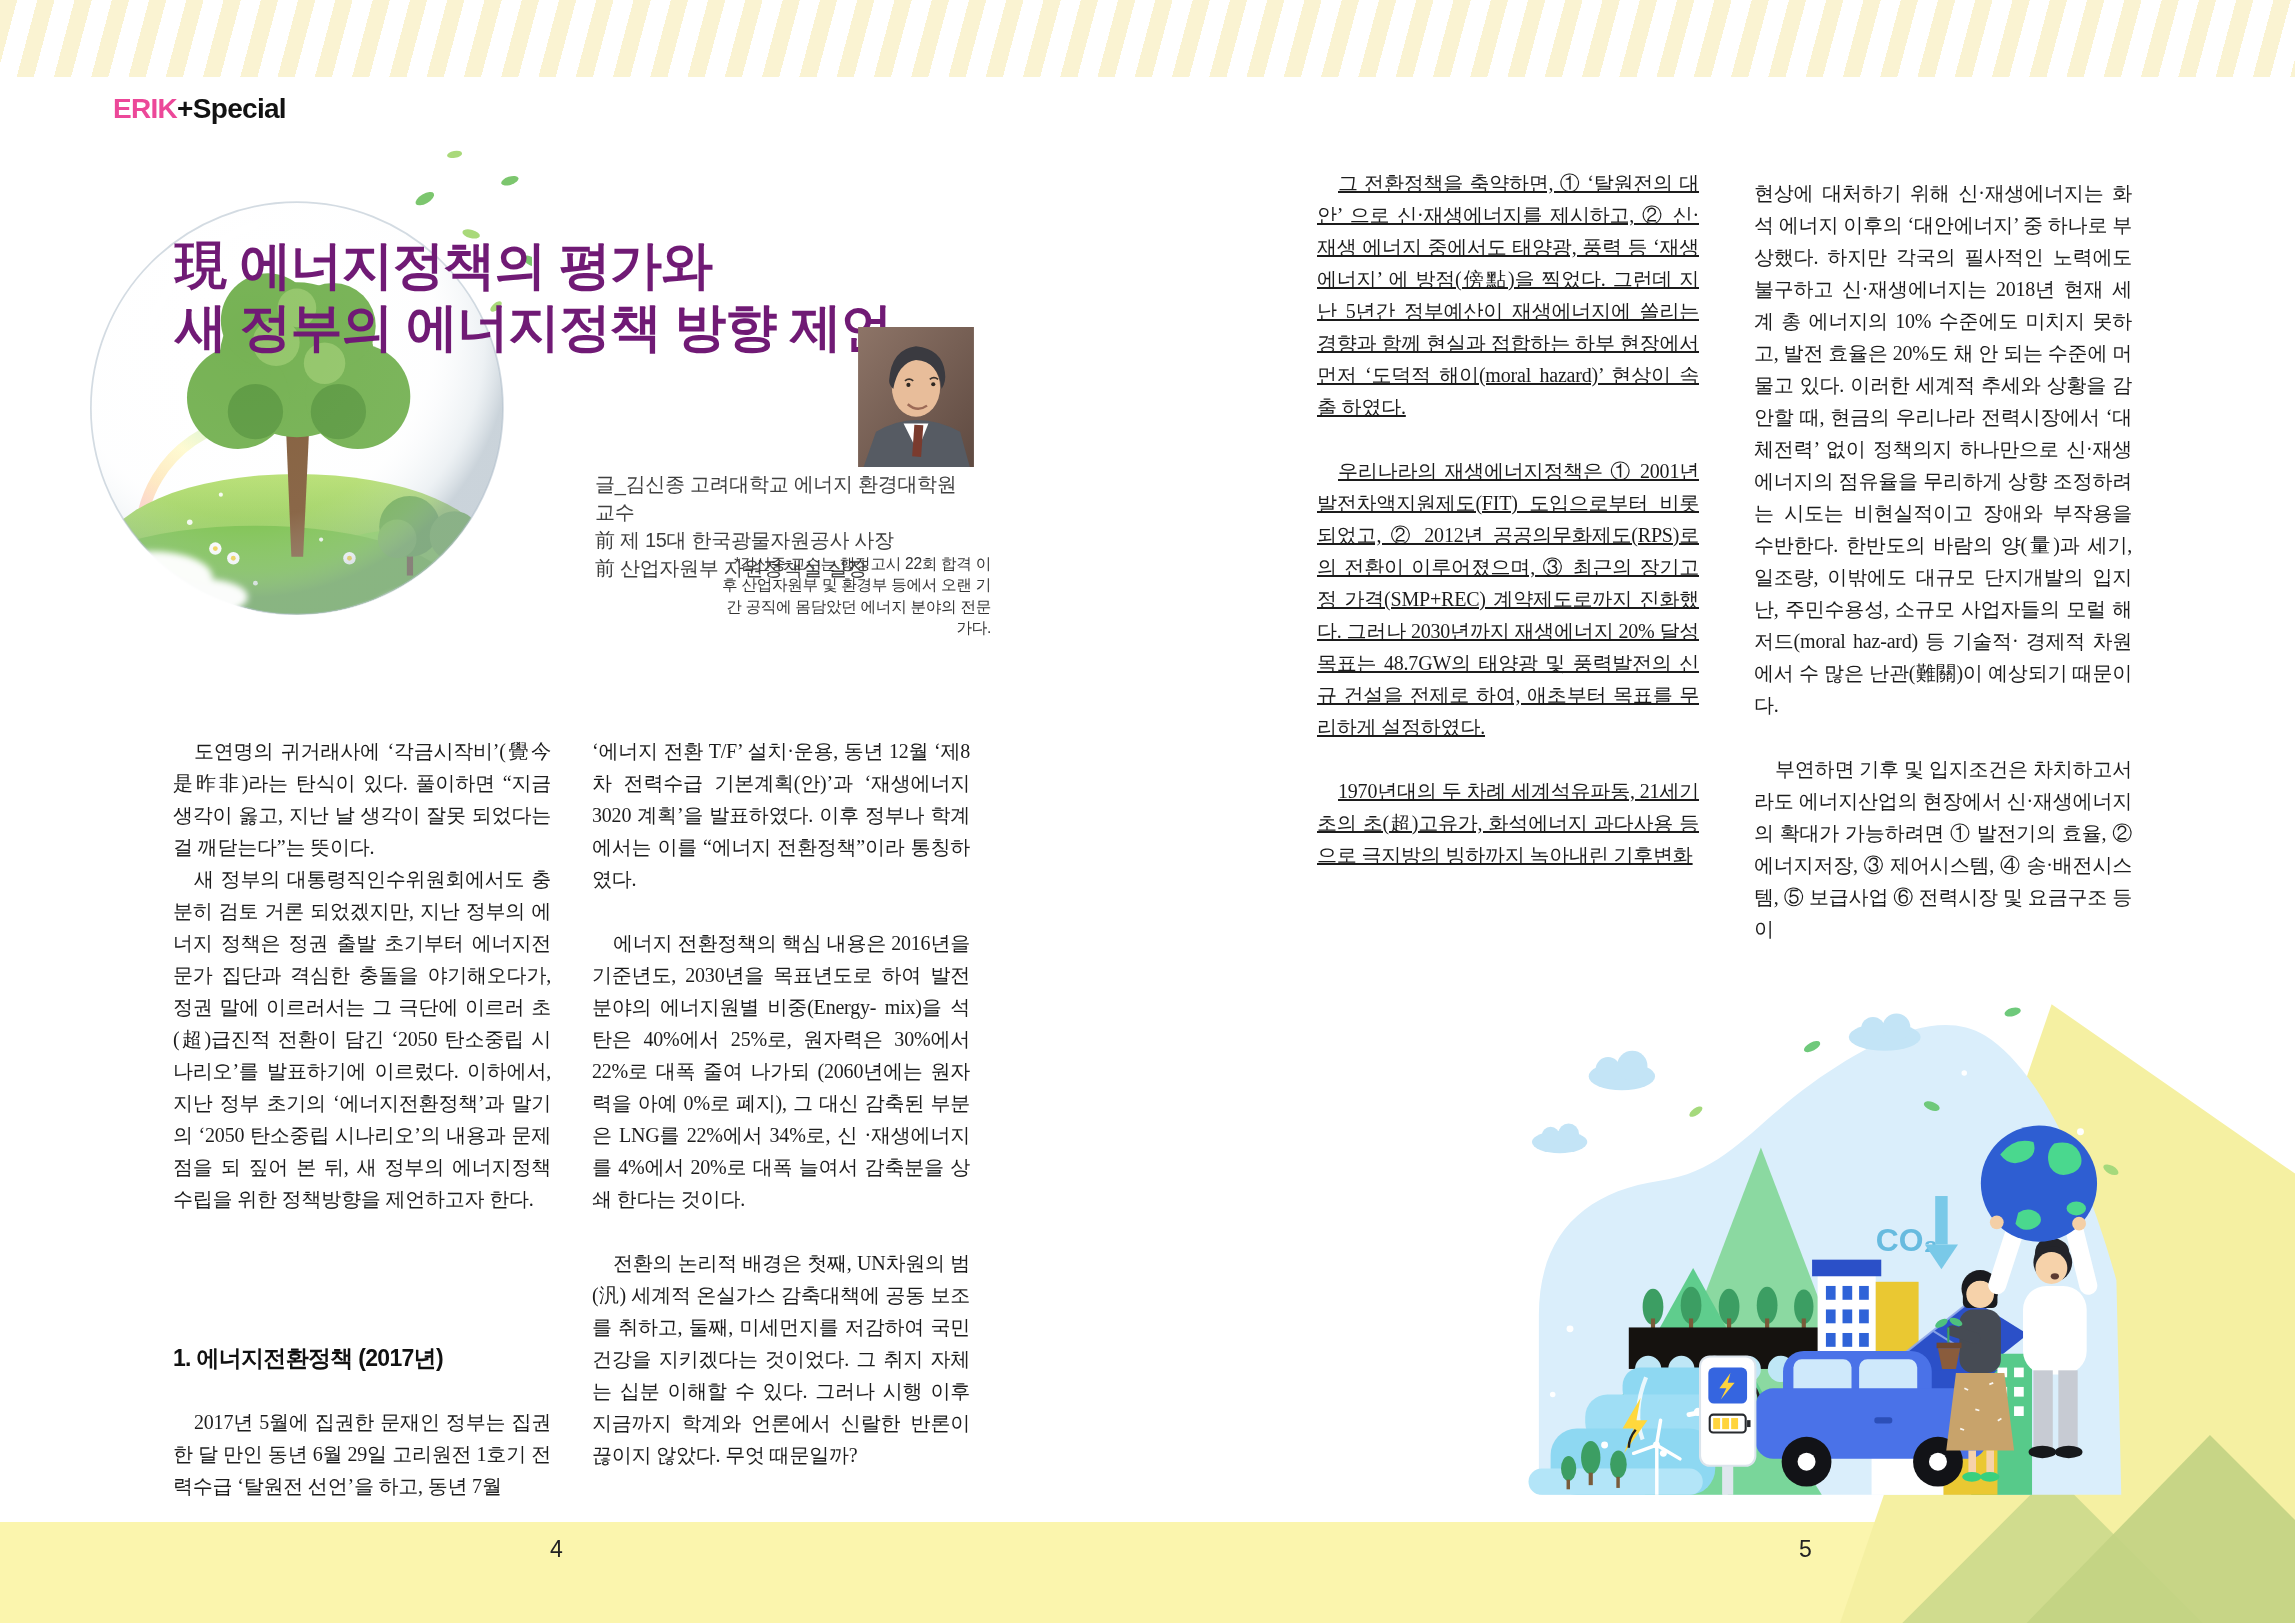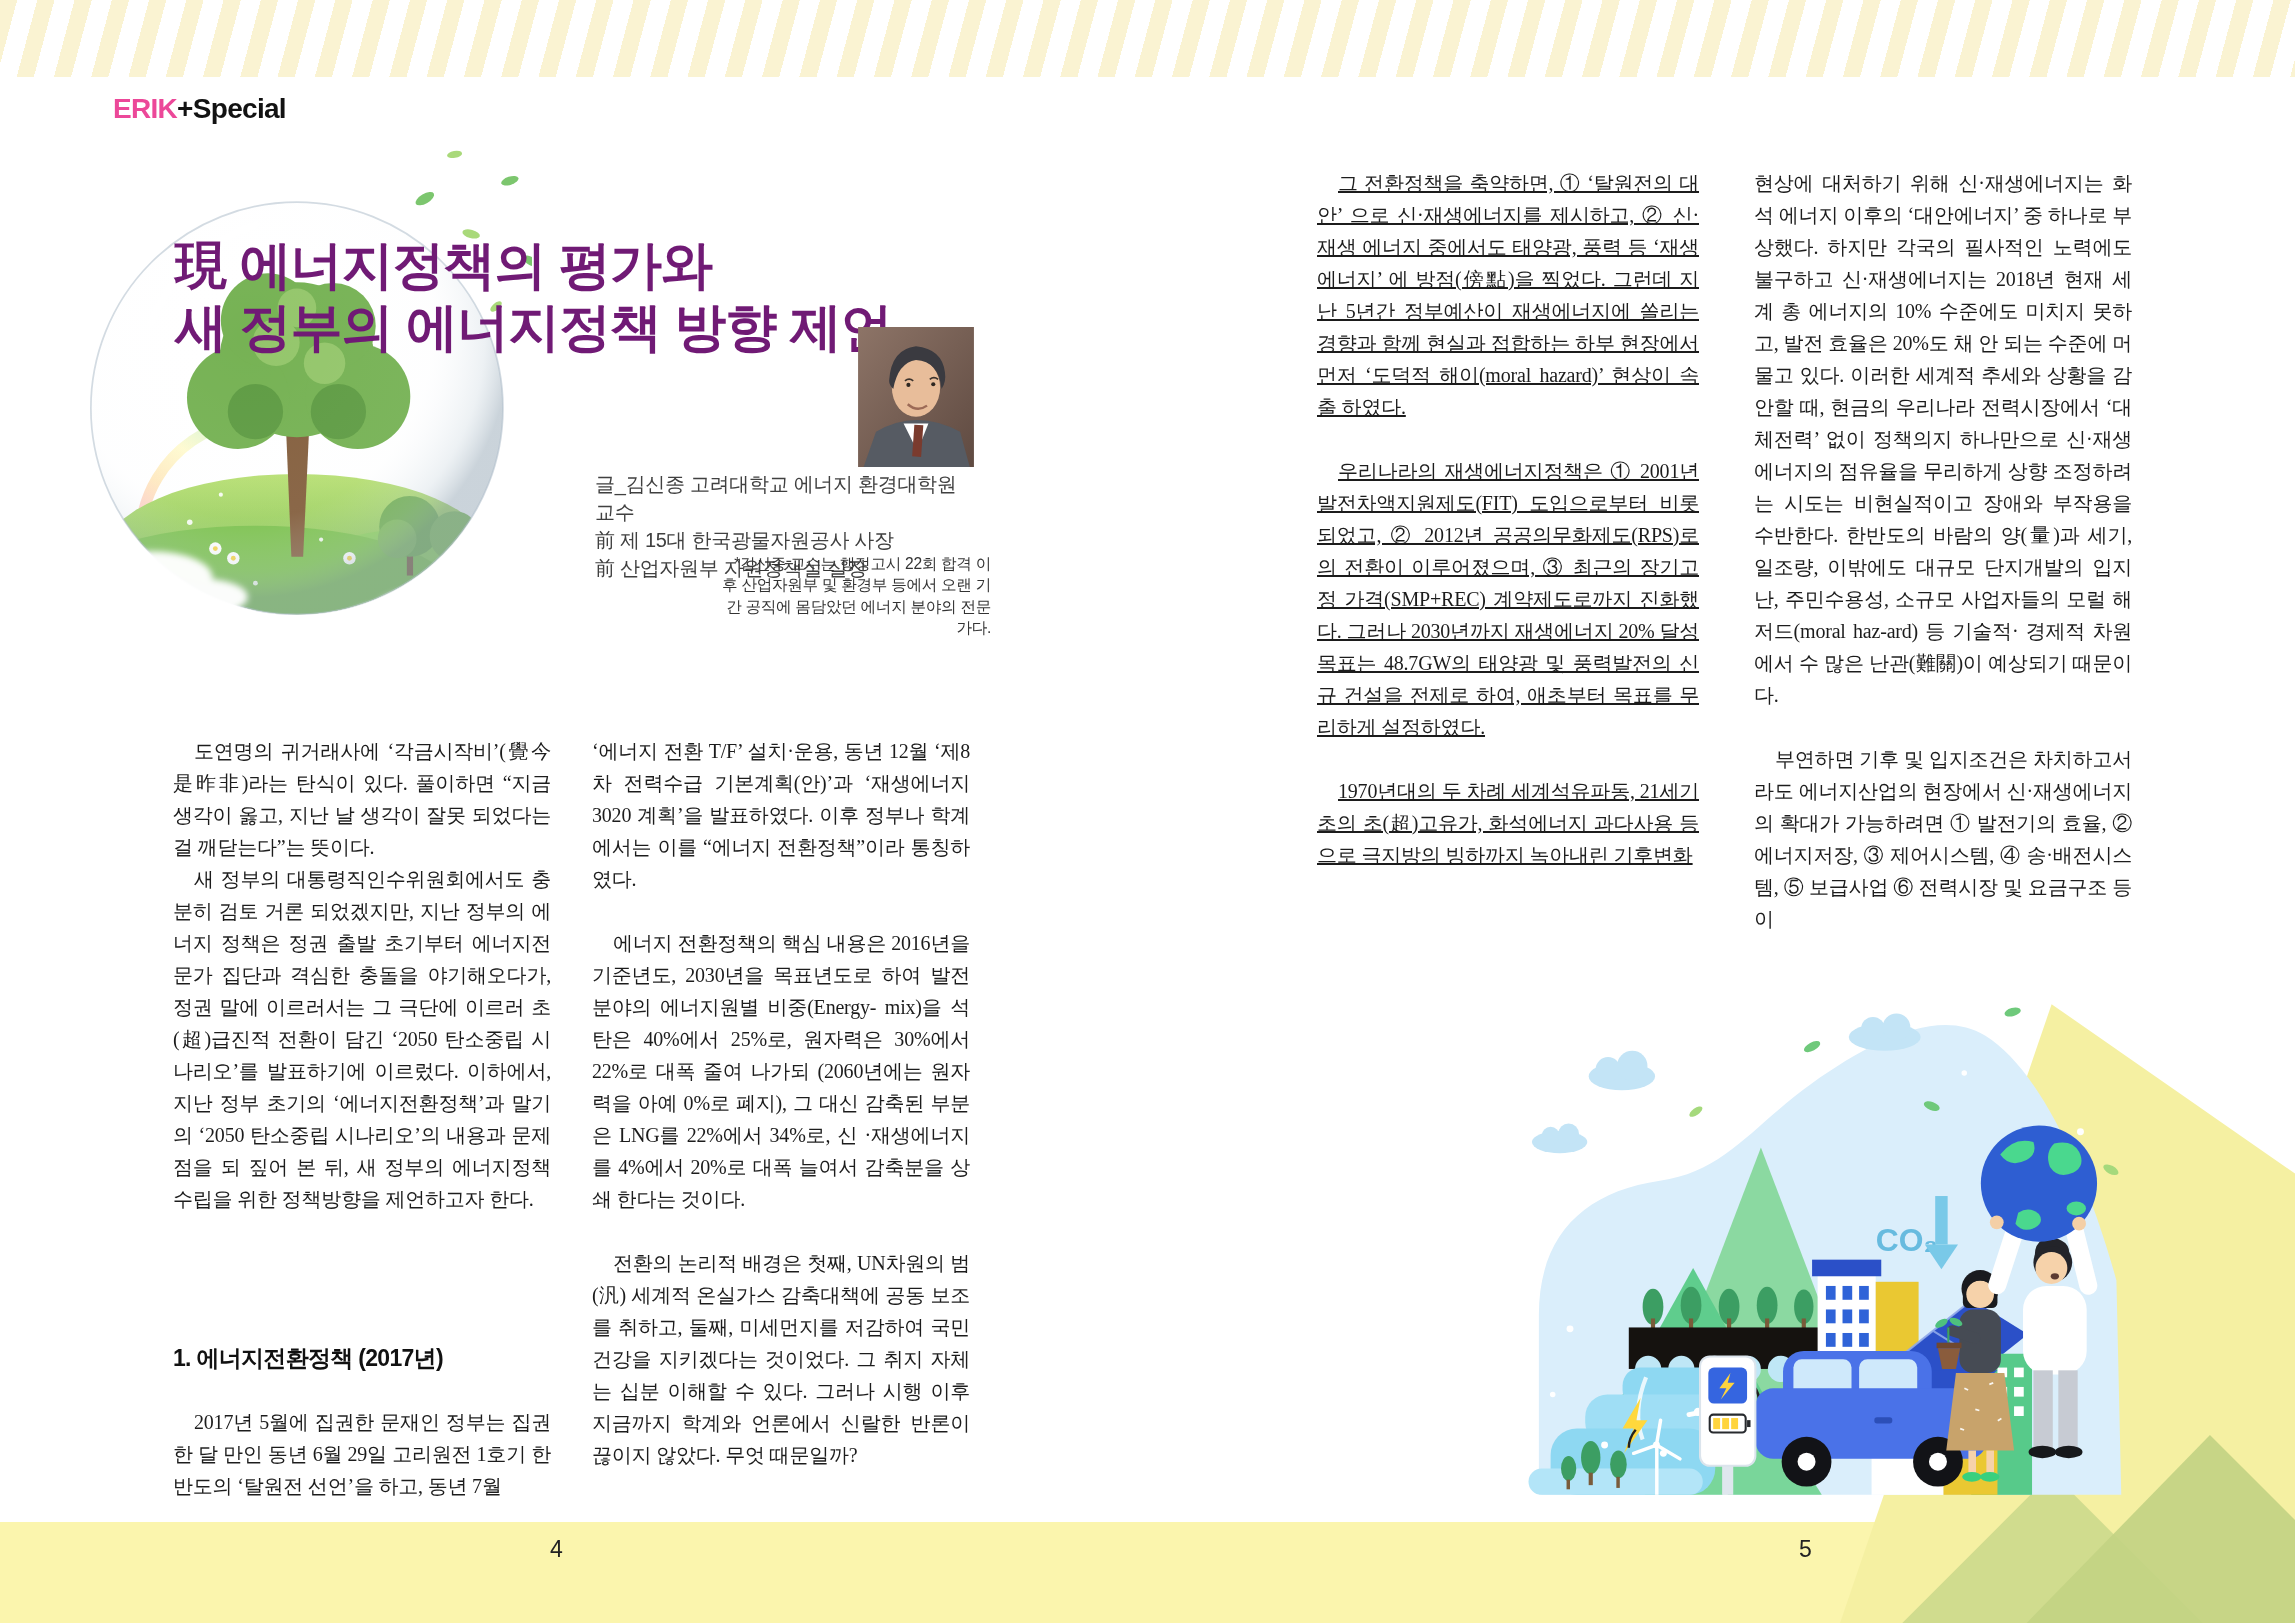--- a/index.html
+++ b/index.html
@@ -39,21 +39,21 @@
     font-family:"Liberation Serif","DejaVu Serif",serif;
     font-size:20px; line-height:32px; color:#1c1c1c; text-align:justify;
     letter-spacing:-0.2px;
   }
   .col p{margin:0; text-indent:0;}
   .col p.ind{text-indent:21px;}
   .col p.gap{margin-bottom:32px;}
   .col-l1{left:173px; top:735px;}
   .col-l2{left:592px; top:735px;}
   .col-r1{left:1317px; top:167px; width:382px;text-decoration:underline;}
-  .col-r2{left:1754px; top:167px; width:378px;font-family:Liberation Serif, serif;}
+  .col-r2{left:1754px; top:177px; width:378px;font-family:Liberation Serif, serif;}
   .sec-heading{
     margin:128px 0 33px 0; font-family:"Liberation Sans","DejaVu Sans",sans-serif;
     font-size:23px; font-weight:bold; color:#111; line-height:30px; letter-spacing:-0.7px;
   }
   
   .footer-band{position:absolute; left:0; top:1522px; width:2295px; height:102px; background:#fbf5ad; z-index:1;}
   .pagenum{position:absolute; top:1536px; font-size:23px; color:#222; z-index:7;}
   .pn-left{left:550px;}
   .pn-right{left:1799px;}
   
@@ -188,21 +188,21 @@
     <div>글_김신종 고려대학교 에너지 환경대학원 교수</div>
     <div>前 제 15대 한국광물자원공사 사장</div>
     <div>前 산업자원부 자원정책실 실장</div>
   </div>
   <div class="author-note">*김신종 교수는 행정고시 22회 합격 이후 산업자원부 및 환경부 등에서 오랜 기간 공직에 몸담았던 에너지 분야의 전문가다.</div>
 
   <div class="col col-l1">
     <p class="ind">도연명의 귀거래사에 ‘각금시작비’(覺今是昨非)라는 탄식이 있다. 풀이하면 “지금 생각이 옳고, 지난 날 생각이 잘못 되었다는 걸 깨닫는다”는 뜻이다.</p>
     <p class="ind">새 정부의 대통령직인수위원회에서도 충분히 검토 거론 되었겠지만, 지난 정부의 에너지 정책은 정권 출발 초기부터 에너지전문가 집단과 격심한 충돌을 야기해오다가, 정권 말에 이르러서는 그 극단에 이르러 초(超)급진적 전환이 담긴 ‘2050 탄소중립 시나리오’를 발표하기에 이르렀다. 이하에서, 지난 정부 초기의 ‘에너지전환정책’과 말기의 ‘2050 탄소중립 시나리오’의 내용과 문제점을 되 짚어 본 뒤, 새 정부의 에너지정책 수립을 위한 정책방향을 제언하고자 한다.</p>
     <h2 class="sec-heading">1. 에너지전환정책 (2017년)</h2>
-    <p class="ind">2017년 5월에 집권한 문재인 정부는 집권 한 달 만인 동년 6월 29일 고리원전 1호기 한반도의 ‘탈원전 선언’을 하고, 동년 7월</p>
+    <p class="ind">2017년 5월에 집권한 문재인 정부는 집권 한 달 만인 동년 6월 29일 고리원전 1호기 전력수급 ‘탈원전 선언’을 하고, 동년 7월</p>
   </div>
 
   <div class="col col-l2">
     <p class="gap">‘에너지 전환 T/F’ 설치·운용, 동년 12월 ‘제8차 전력수급 기본계획(안)’과 ‘재생에너지 3020 계획’을 발표하였다. 이후 정부나 학계에서는 이를 “에너지 전환정책”이라 통칭하였다.</p>
     <p class="ind gap">에너지 전환정책의 핵심 내용은 2016년을 기준년도, 2030년을 목표년도로 하여 발전 분야의 에너지원별 비중(Energy- mix)을 석탄은 40%에서 25%로, 원자력은 30%에서 22%로 대폭 줄여 나가되 (2060년에는 원자력을 아예 0%로 폐지), 그 대신 감축된 부분은 LNG를 22%에서 34%로, 신 ·재생에너지를 4%에서 20%로 대폭 늘여서 감축분을 상쇄 한다는 것이다.</p>
     <p class="ind">전환의 논리적 배경은 첫째, UN차원의 범(汎) 세계적 온실가스 감축대책에 공동 보조를 취하고, 둘째, 미세먼지를 저감하여 국민 건강을 지키겠다는 것이었다. 그 취지 자체는 십분 이해할 수 있다. 그러나 시행 이후 지금까지 학계와 언론에서 신랄한 반론이 끊이지 않았다. 무엇 때문일까?</p>
   </div>
 
   <div class="col col-r1">
     <p class="ind gap">그 전환정책을 축약하면, ① ‘탈원전의 대안’ 으로 신·재생에너지를 제시하고, ② 신·재생 에너지 중에서도 태양광, 풍력 등 ‘재생에너지’ 에 방점(傍點)을 찍었다. 그런데 지난 5년간 정부예산이 재생에너지에 쏠리는 경향과 함께 현실과 접합하는 하부 현장에서 먼저 ‘도덕적 해이(moral hazard)’ 현상이 속출 하였다.</p>

